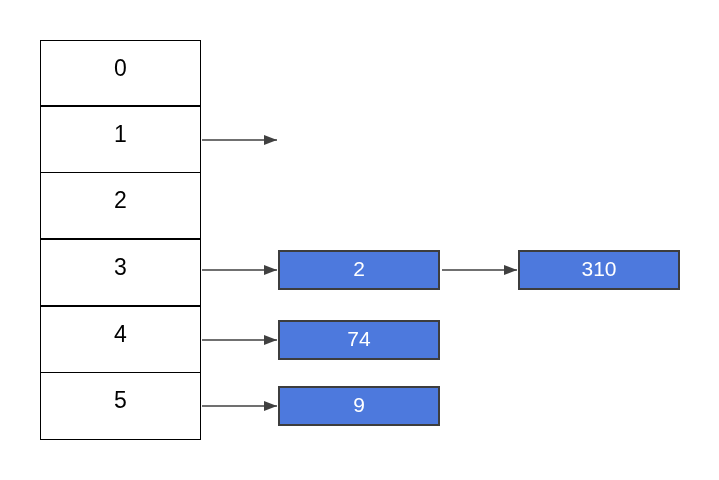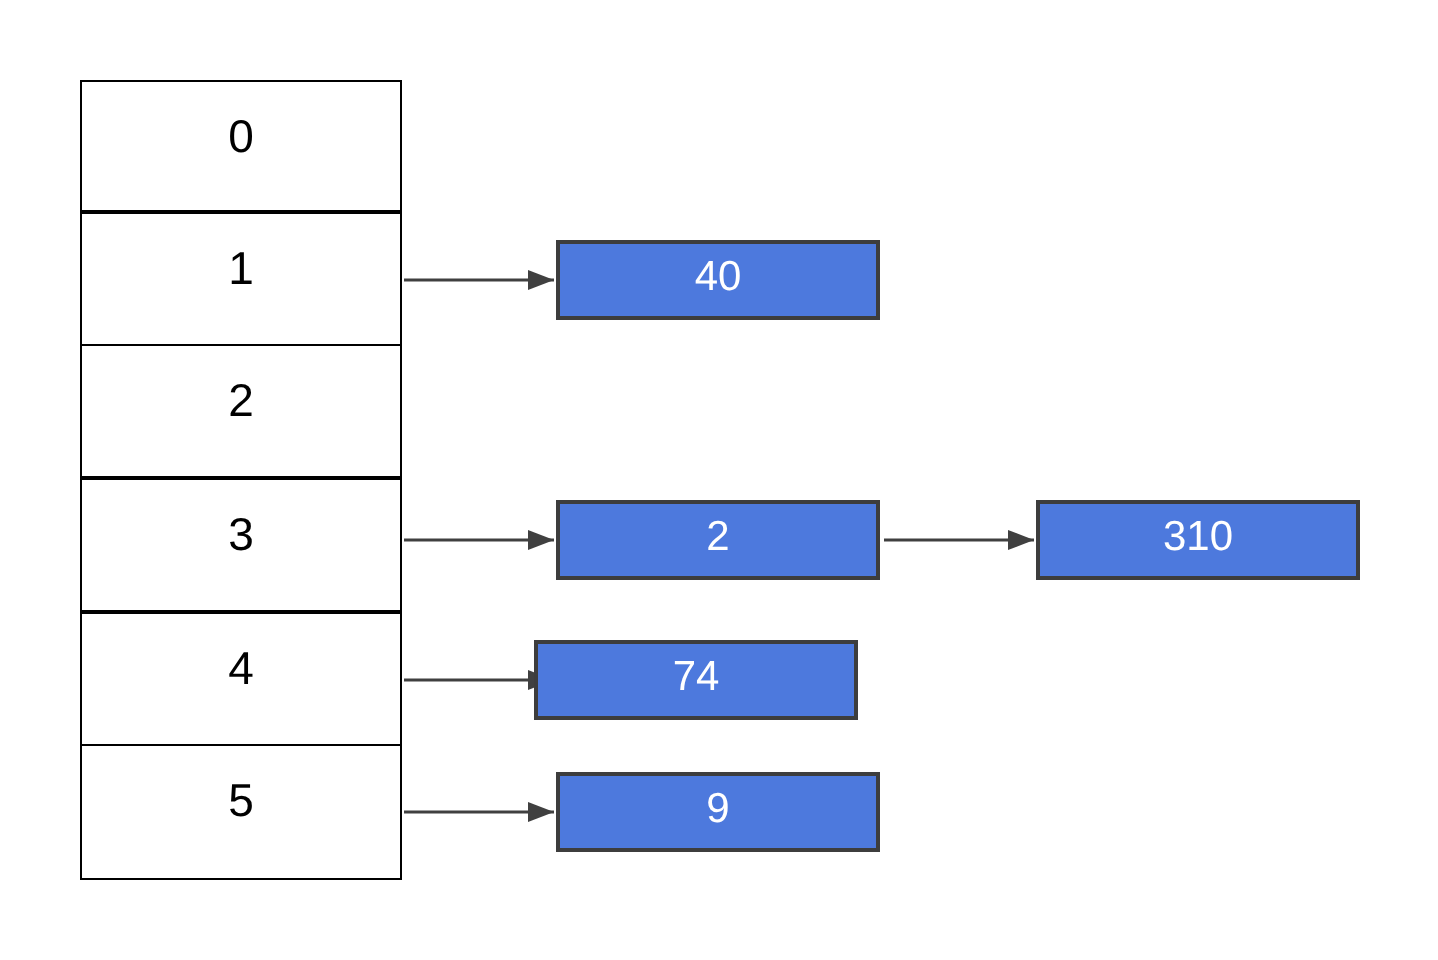--- a/index.html
+++ b/index.html
@@ -48,21 +48,21 @@
     display: flex;
     align-items: center;
     justify-content: center;
     color: #ffffff;
     font-size: 21px;
   }
   .node span { transform: translateY(-1px); }
   .node-40  { left: 278px; top: 120px; }
   .node-2   { left: 278px; top: 250px; }
   .node-310 { left: 518px; top: 250px; align-items: center; }
-  .node-74  { left: 267px; top: 320px; }
+  .node-74  { left: 278px; top: 320px; }
   .node-9   { left: 278px; top: 386px; }
   .edges {
     position: absolute;
     left: 0;
     top: 0;
     pointer-events: none;
   }
 </style>
 </head>
 <body>
@@ -96,23 +96,20 @@
         <path d="M0,0 L13,5 L0,10 Z" fill="#404040"></path>
       </marker>
     </defs>
     <line x1="202" y1="140" x2="277" y2="140" stroke="#404040" stroke-width="1.5" marker-end="url(#ah)"></line>
     <line x1="202" y1="270" x2="277" y2="270" stroke="#404040" stroke-width="1.5" marker-end="url(#ah)"></line>
     <line x1="442" y1="270" x2="517" y2="270" stroke="#404040" stroke-width="1.5" marker-end="url(#ah)"></line>
     <line x1="202" y1="340" x2="277" y2="340" stroke="#404040" stroke-width="1.5" marker-end="url(#ah)"></line>
     <line x1="202" y1="406" x2="277" y2="406" stroke="#404040" stroke-width="1.5" marker-end="url(#ah)"></line>
   </svg>
 
-  <div class="node node-40">
-    <span>40</span>
-  </div>
   <div class="node node-2">
     <span>2</span>
   </div>
   <div class="node node-310">
     <span>310</span>
   </div>
   <div class="node node-74">
     <span>74</span>
   </div>
   <div class="node node-9">

